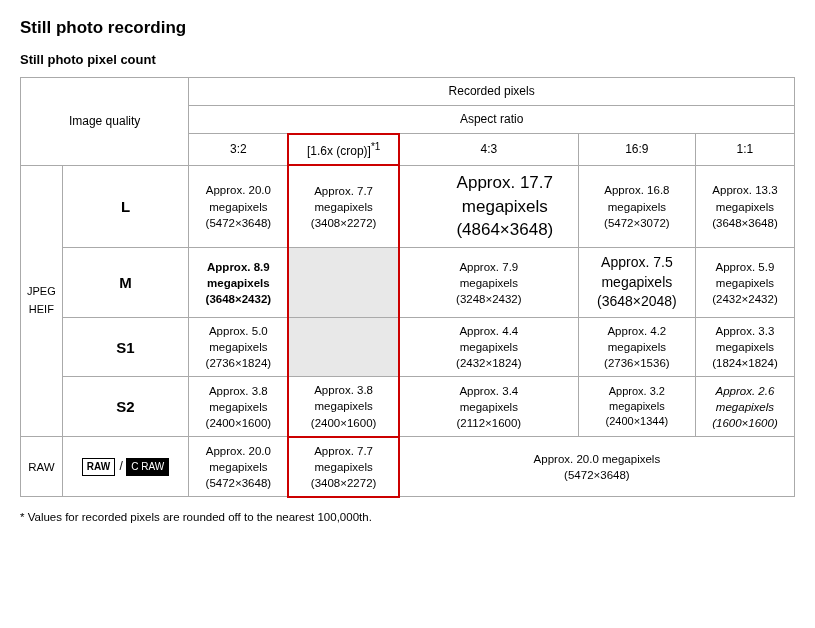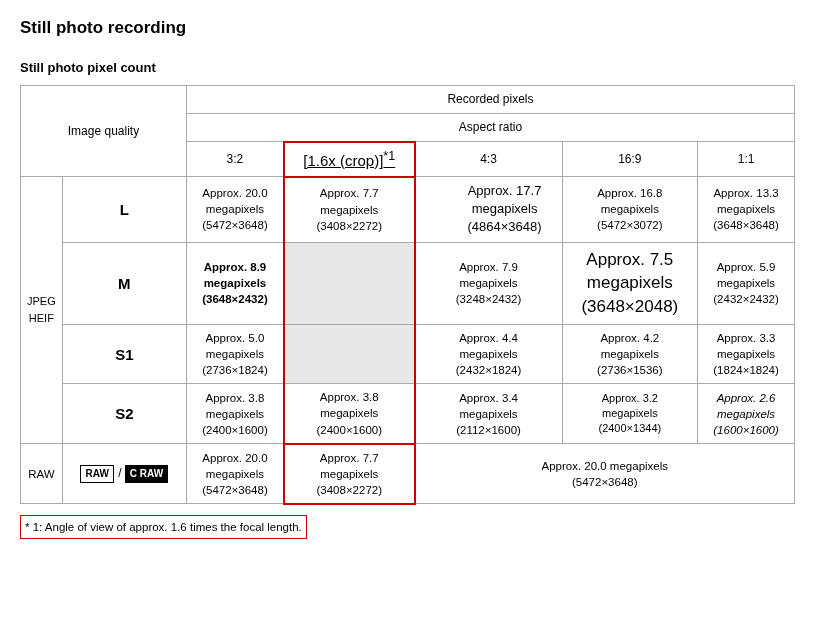--- a/index.html
+++ b/index.html
@@ -7,21 +7,21 @@
       font-family: Arial, sans-serif;
       font-size: 13px;
       background: #fff;
       color: #000;
       padding: 18px 20px;
       width: 815px;
     }
     h1 {
       font-size: 17px;
       font-weight: bold;
-      margin-bottom: 22px;
+      margin-bottom: 14px;
     }
     h2 {
       font-size: 13px;
       font-weight: bold;
       margin-bottom: 10px;
     }
     table {
       border-collapse: collapse;
       width: 100%;
       font-size: 12px;
@@ -43,21 +43,21 @@
       padding: 1px 4px;
       font-size: 10px;
       font-weight: bold;
       margin-right: 1px;
     }
     .craw-badge {
       display: inline-block;
       border: 1.5px solid #000;
       padding: 1px 4px;
       font-size: 10px;
-      font-weight: bold;
+      font-weight: normal;
       background: #000;
       color: #fff;
     }
     .grey-cell {
       background: #e8e8e8;
     }
     .footnote-box {
       margin-top: 10px;
       font-size: 11.5px;
       line-height: 1.6;
@@ -84,48 +84,48 @@
         <span>Recorded pixels</span>
       </td>
     </tr>
     <tr>
       <td colspan="5" style="font-size:12px;">
         <span>Aspect ratio</span>
       </td>
     </tr>
     <tr>
       <td>3:2</td>
-      <td style="border:2.5px solid #cc0000; font-size:15px;text-decoration:underline;">
+      <td style="border:2.5px solid #cc0000; font-size:12px;">
         [1.6x (crop)]<sup>*1</sup>
       </td>
       <td>4:3</td>
       <td>16:9</td>
       <td>1:1</td>
     </tr>
   </thead>
   <tbody>
 
     <tr>
       <td rowspan="4" style="width:38px;">
         <div class="jpeg-heif-label" style="font-size:11px; line-height:1.6;">JPEG<br>HEIF</div>
       </td>
       <td><span class="size-label">L</span></td>
       <td style="font-size:11.5px;">Approx. 20.0<br>megapixels<br>(5472×3648)</td>
       <td style="border-left:2.5px solid #cc0000; border-right:2.5px solid #cc0000; border-top:2.5px solid #cc0000; font-size:11.5px;">Approx. 7.7<br>megapixels<br>(3408×2272)</td>
-      <td style="font-size:13px;padding-left:38px;">Approx. 17.7<br>megapixels<br>(4864×3648)</td>
+      <td style="font-size:17px;padding-left:38px;">Approx. 17.7<br>megapixels<br>(4864×3648)</td>
       <td style="font-size:11.5px;">Approx. 16.8<br>megapixels<br>(5472×3072)</td>
       <td style="font-size:11.5px;">Approx. 13.3<br>megapixels<br>(3648×3648)</td>
     </tr>
 
     <tr>
       <td><span class="size-label">M</span></td>
       <td style="font-size:11.5px;font-weight:bold;">Approx. 8.9<br>megapixels<br>(3648×2432)</td>
       <td class="grey-cell" style="border-left:2.5px solid #cc0000; border-right:2.5px solid #cc0000;"></td>
       <td style="font-size:11.5px;">Approx. 7.9<br>megapixels<br>(3248×2432)</td>
-      <td style="font-size:17px;">Approx. 7.5<br>megapixels<br>(3648×2048)</td>
+      <td style="font-size:14px;">Approx. 7.5<br>megapixels<br>(3648×2048)</td>
       <td style="font-size:11.5px;">Approx. 5.9<br>megapixels<br>(2432×2432)</td>
     </tr>
 
     <tr>
       <td><span class="size-label">S1</span></td>
       <td style="font-size:11.5px;">Approx. 5.0<br>megapixels<br>(2736×1824)</td>
       <td class="grey-cell" style="border-left:2.5px solid #cc0000; border-right:2.5px solid #cc0000;"></td>
       <td style="font-size:11.5px;">Approx. 4.4<br>megapixels<br>(2432×1824)</td>
       <td style="font-size:11.5px;">Approx. 4.2<br>megapixels<br>(2736×1536)</td>
       <td style="font-size:11.5px;">Approx. 3.3<br>megapixels<br>(1824×1824)</td>
@@ -146,16 +146,14 @@
         <span class="raw-badge">RAW</span> / <span class="craw-badge">C RAW</span>
       </td>
       <td style="font-size:11.5px;">Approx. 20.0<br>megapixels<br>(5472×3648)</td>
       <td style="border:2.5px solid #cc0000; font-size:11.5px;">Approx. 7.7<br>megapixels<br>(3408×2272)</td>
       <td colspan="3" style="font-size:11.5px;">Approx. 20.0 megapixels<br>(5472×3648)</td>
     </tr>
   </tbody>
 </table>
 
 <div class="footnote-box">
-  <p>
-    <span class="footnote-red">* 1: Angle of view of approx. 1.6 times the focal length.</span>
-  </p>
+  <p>* Values for recorded pixels are rounded off to the nearest 100,000th.</p>
 </div>
 
 </body></html>

